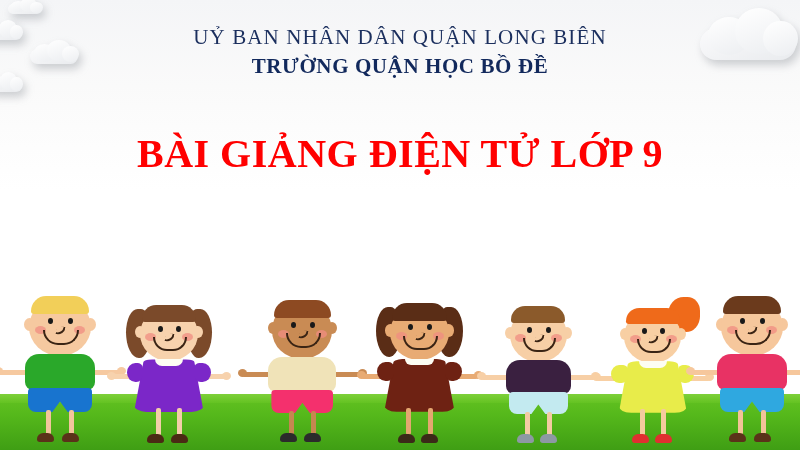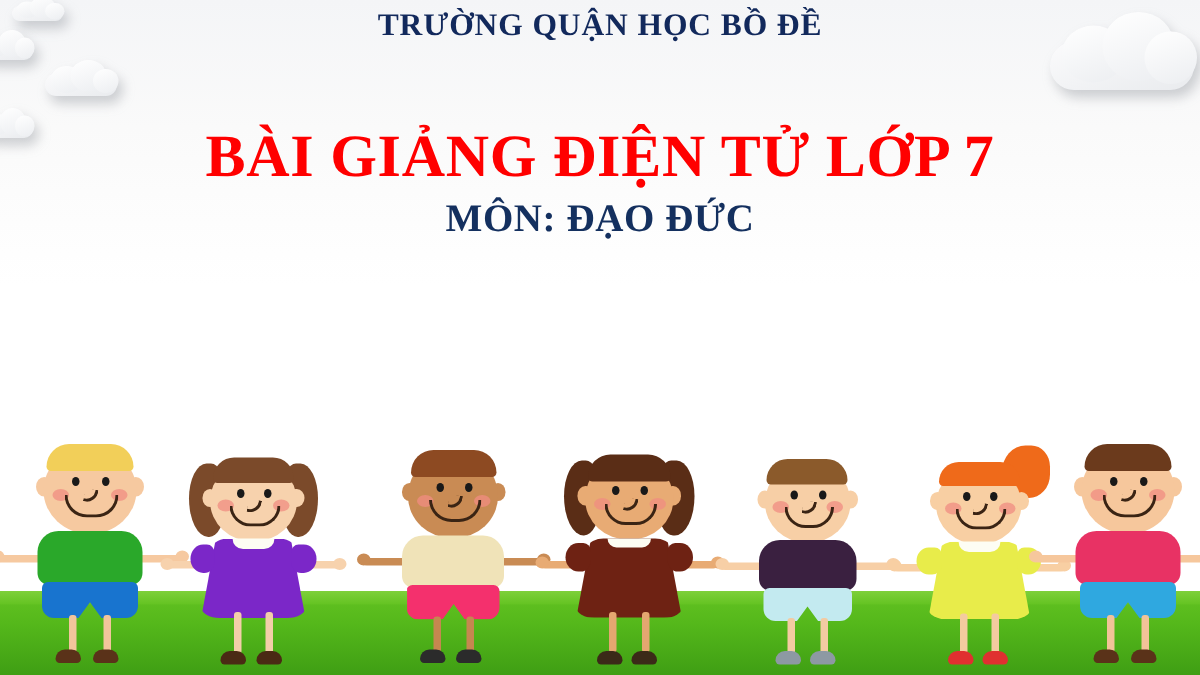--- a/index.html
+++ b/index.html
@@ -109,23 +109,23 @@
       </div>
       <div class="cloud" style="left: 700px; top: 8px; width: 96px; height: 52px;">
         <div class="base" style="left:0;bottom:0;width:96px;height:32.24px;border-radius:21.84px"></div>
         <div class="lobe" style="left:7.68px;top:9.36px;width:42.24px;height:37.44px"></div>
         <div class="lobe" style="left:34.56px;top:0px;width:48px;height:45.76px"></div>
         <div class="lobe" style="left:63.36px;top:13px;width:34.56px;height:35.36px"></div>
       </div>
     </div>
 
   <div class="textwrap">
+    <div class="line1">UỶ BAN NHÂN DÂN QUẬN LONG BIÊN</div>
     <div class="line2">TRƯỜNG QUẬN HỌC BỒ ĐỀ</div>
-    <div class="maintitle">BÀI GIẢNG ĐIỆN TỬ LỚP 7</div>
-    <div class="subtitle">MÔN: ĐẠO ĐỨC</div>
+    <div class="maintitle">BÀI GIẢNG ĐIỆN TỬ LỚP 9</div>
   </div>
 
   <div class="grass"></div>
   <div class="kids" id="kids-layer">
       <div class="kid" style="left: 8px; width: 104px; height: 152px;">
         <div class="ear" style="left:16px;top:26px;width:11px;height:13px;background:#f6c9a0;"></div>
         <div class="ear" style="left:77px;top:26px;width:11px;height:13px;background:#f6c9a0;"></div>
         <div class="head" style="left:21px;top:6px;width:62px;height:58px;background:#f6c9a0;"></div>
         <div class="hair" style="left:23px;top:4px;width:58px;height:18px;background:#f2cf59;border-radius:31px 31px 6px 6px;"></div>
         <div class="eye" style="left:40px;top:26px;"></div>

